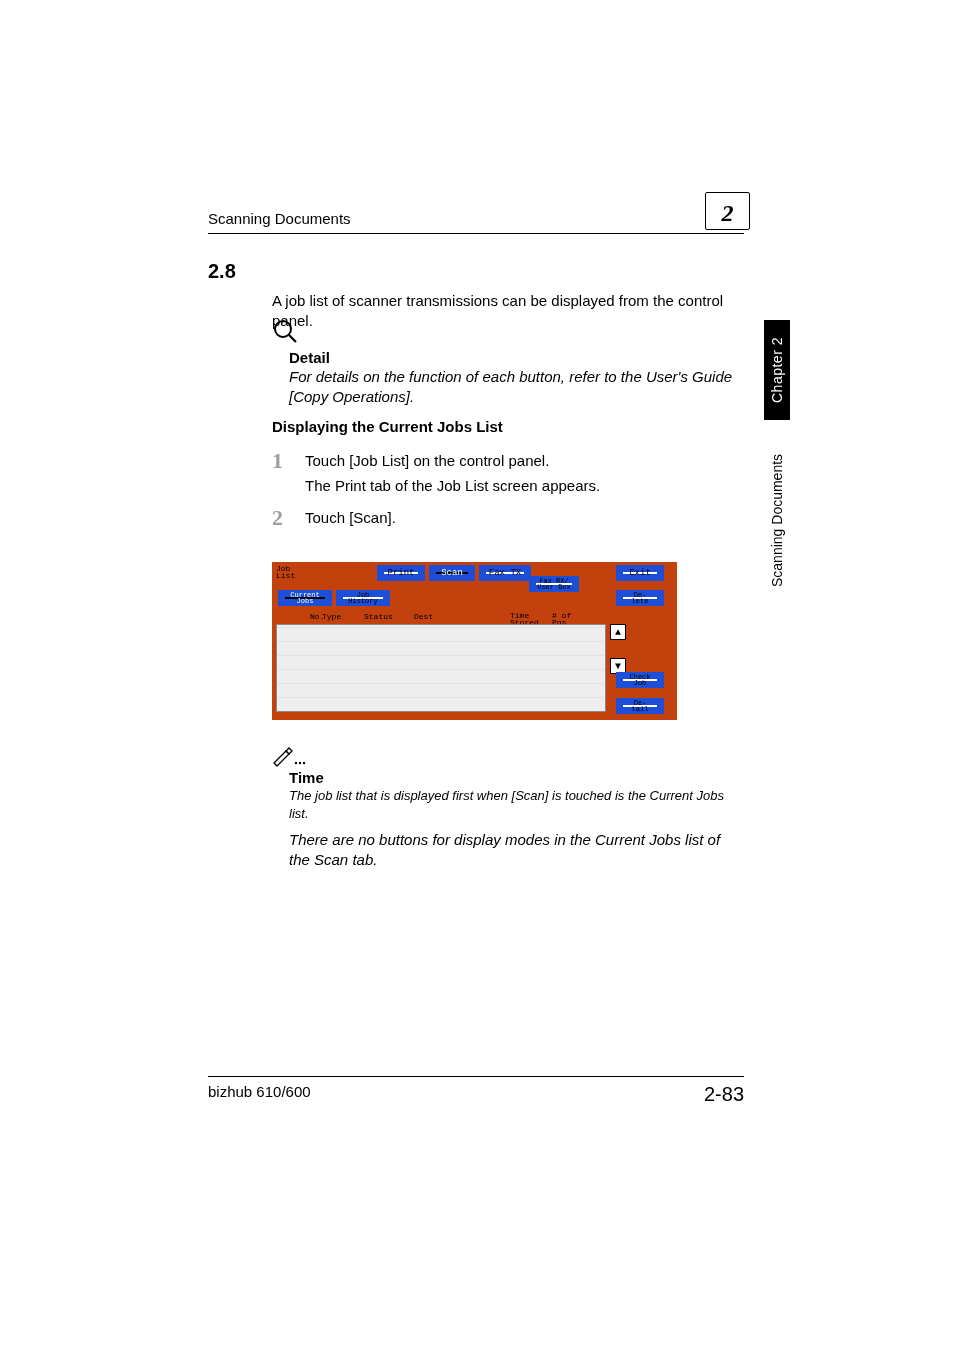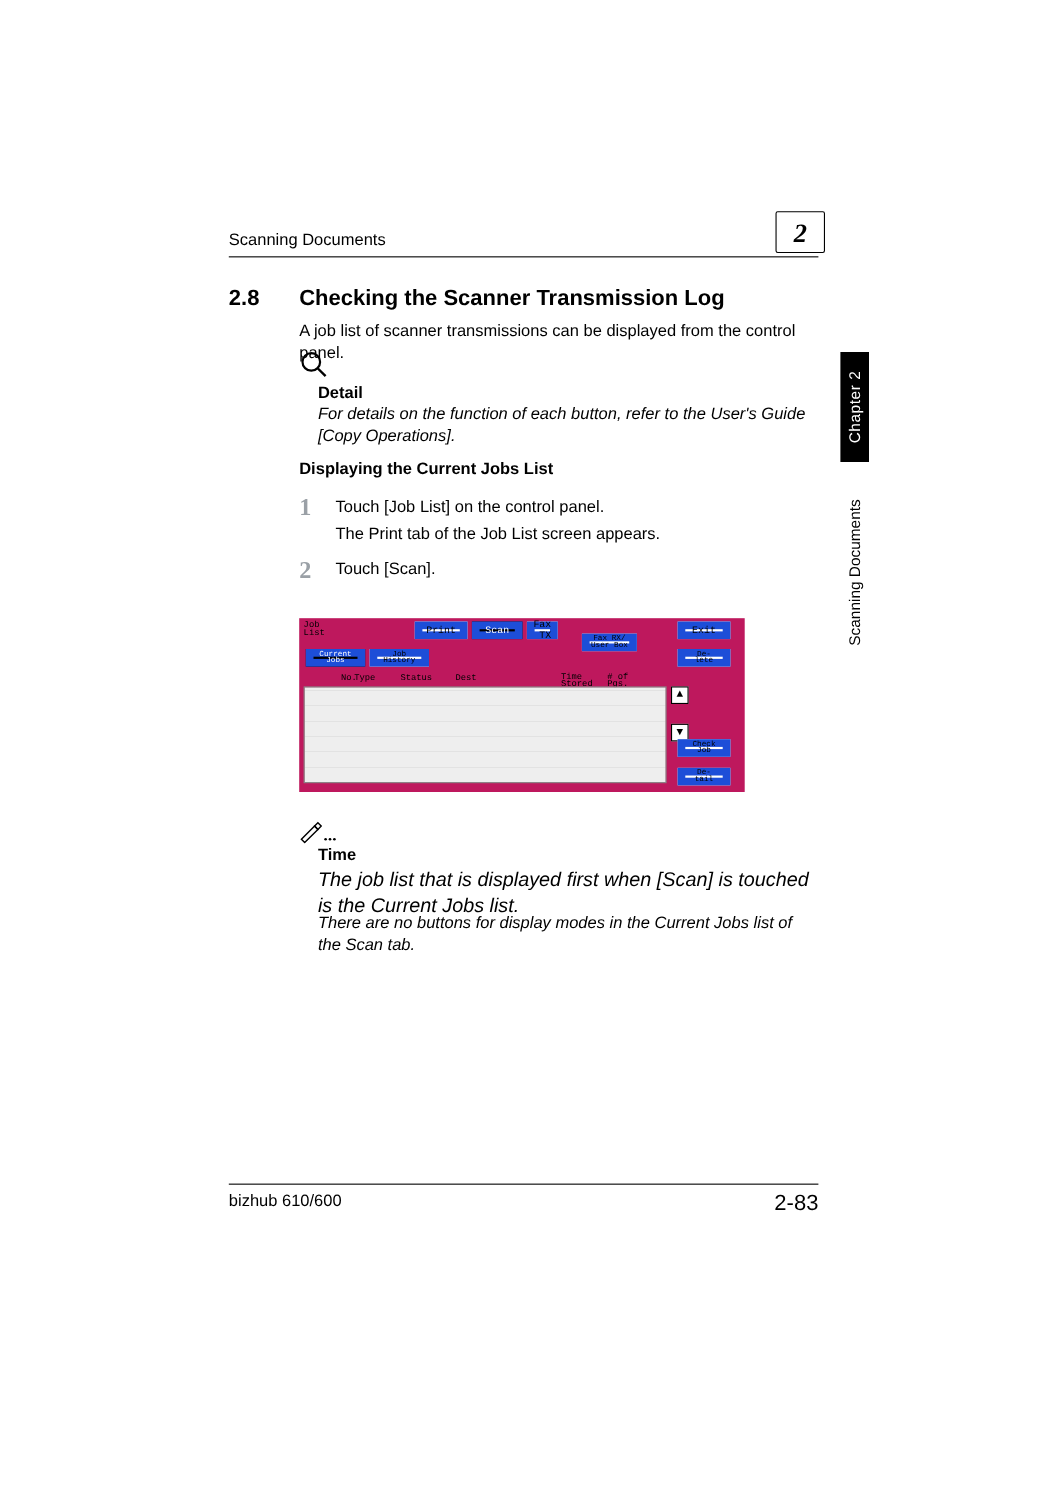--- a/index.html
+++ b/index.html
@@ -27,43 +27,43 @@
   
   .step-num-1 { position: absolute; top: 448px; left: 272px; font-family: Georgia, "Times New Roman", serif; font-size: 22px; font-weight: bold; color: #9aa0a6; }
   .step-1a { position: absolute; top: 452px; left: 305px; font-size: 15px; }
   .step-1b { position: absolute; top: 477px; left: 305px; font-size: 15px; }
 
   .step-num-2 { position: absolute; top: 505px; left: 272px; font-family: Georgia, "Times New Roman", serif; font-size: 22px; font-weight: bold; color: #9aa0a6; }
   .step-2a { position: absolute; top: 509px; left: 305px; font-size: 15px; }
   .step-2b { position: absolute; top: 534px; left: 305px; font-size: 15px; }
 
   
-  .panel { position: absolute; top: 562px; left: 272px; width: 405px; height: 158px; background: #be185d; font-family: "Courier New", monospace; font-size: 9px; color:#000; }
+  .panel { position: absolute; top: 562px; left: 272px; width: 405px; height: 158px; background: #c2410c; font-family: "Courier New", monospace; font-size: 9px; color:#000; }
   .panel .job-list { position:absolute; left:4px; top:4px; font-size:8px; line-height:0.85; }
   .panel .tab { position:absolute; top:3px; height:16px; border:7px solid #1d4ed8; background:#fff; display:flex; align-items:center; justify-content:center; font-size:9px; padding:0 2px; }
   .panel .tab.print { left:105px; width:48px; }
   .panel .tab.scan  { left:157px; width:46px; background:#000; color:#fff; }
-  .panel .tab.faxtx { left:207px; width:28px;text-align:right; }
+  .panel .tab.faxtx { left:207px; width:52px;text-align:right; }
   .panel .tab.faxrx { left:257px; width:50px; font-size:7px; line-height:0.9; text-align:center; }
   .panel .tab.exit  { left:344px; width:48px; }
   .panel .tab.delete{ left:344px; top:28px; width:48px; height:16px; font-size:7px; line-height:0.9; text-align:center;}
   .panel .tab.current{ left:6px;  top:28px; width:54px; height:16px; background:#000; color:#fff; font-size:7px; line-height:0.9; text-align:center;}
   .panel .tab.history{ left:64px; top:28px; width:54px; height:16px; font-size:7px; line-height:0.9; text-align:center;}
   .panel .colhead { position:absolute; top:50px; font-size:8px; }
   .panel .tbl-area { position:absolute; top:62px; left:4px; width:330px; height:88px; background: repeating-linear-gradient(0deg, #eee, #eee 13px, #e2e2e2 13px, #e2e2e2 14px), repeating-linear-gradient(90deg, #eee, #eee 2px, #e6e6e6 2px, #e6e6e6 3px); border:1px solid #888;}
   .panel .scroll-up, .panel .scroll-dn { position:absolute; left:338px; width:16px; height:16px; border:1px solid #000; background:#fff; display:flex; align-items:center; justify-content:center; font-size:10px;}
   .panel .scroll-up { top:62px; }
   .panel .scroll-dn { top:96px; }
   .panel .tab.check { left:344px; top:110px; width:48px; height:16px; font-size:7px; line-height:0.9; text-align:center;}
   .panel .tab.detailbtn { left:344px; top:136px; width:48px; height:16px; font-size:7px; line-height:0.9; text-align:center;}
 
   
   .pen-icon { position: absolute; top: 745px; left: 272px; }
   .note-label { position: absolute; top: 769px; left: 289px; font-weight: bold; font-size: 15px; }
-  .note-1 { position: absolute; top: 787px; left: 289px; right: 210px; font-style: italic; font-size: 18px; line-height: 1.35; }
+  .note-1 { position: absolute; top: 787px; left: 289px; right: 210px; font-style: italic; font-size: 13px; line-height: 1.35; }
   .note-2 { position: absolute; top: 830px; left: 289px; right: 210px; font-style: italic; font-size: 15px; line-height: 1.35; }
 
   
   .foot-line { position: absolute; left: 208px; right: 210px; top: 1076px; border-top: 1px solid #000; }
   .foot-left { position: absolute; left: 208px; top: 1083px; font-size: 15px; }
   .foot-right { position: absolute; right: 210px; top: 1083px; font-size: 20px; }
 
   
   .side-tab-black { position: absolute; right: 164px; top: 320px; width: 26px; height: 100px; background: #000; color: #fff; writing-mode: vertical-rl; transform: rotate(180deg); display:flex; align-items:center; justify-content:center; font-size: 14px; letter-spacing: 0.5px;}
   .side-tab-text  { position: absolute; right: 164px; top: 435px; width: 26px; height: 170px; writing-mode: vertical-rl; transform: rotate(180deg); display:flex; align-items:center; justify-content:center; font-size: 14px; }
@@ -73,21 +73,20 @@
 
 <div class="page">
 
   <div class="running-head">
     <span>Scanning Documents</span>
     <div class="line"></div>
     <div class="chnum-box">2</div>
   </div>
 
   <div class="sec-num">2.8</div>
-  <div class="sec-title">Checking the Scanner Transmission Log</div>
   <div class="intro">A job list of scanner transmissions can be displayed from the control panel.</div>
 
   <div class="lens-icon">
     <svg width="26" height="26" viewBox="0 0 26 26">
         <circle cx="11" cy="11" r="8" stroke="#000" stroke-width="2" fill="none"></circle>
         <line x1="17" y1="17" x2="24" y2="24" stroke="#000" stroke-width="2.2"></line>
       </svg>
   </div>
   <div class="detail-label">Detail</div>
   <div class="detail-text">For details on the function of each button, refer to the User's Guide [Copy Operations].</div>

